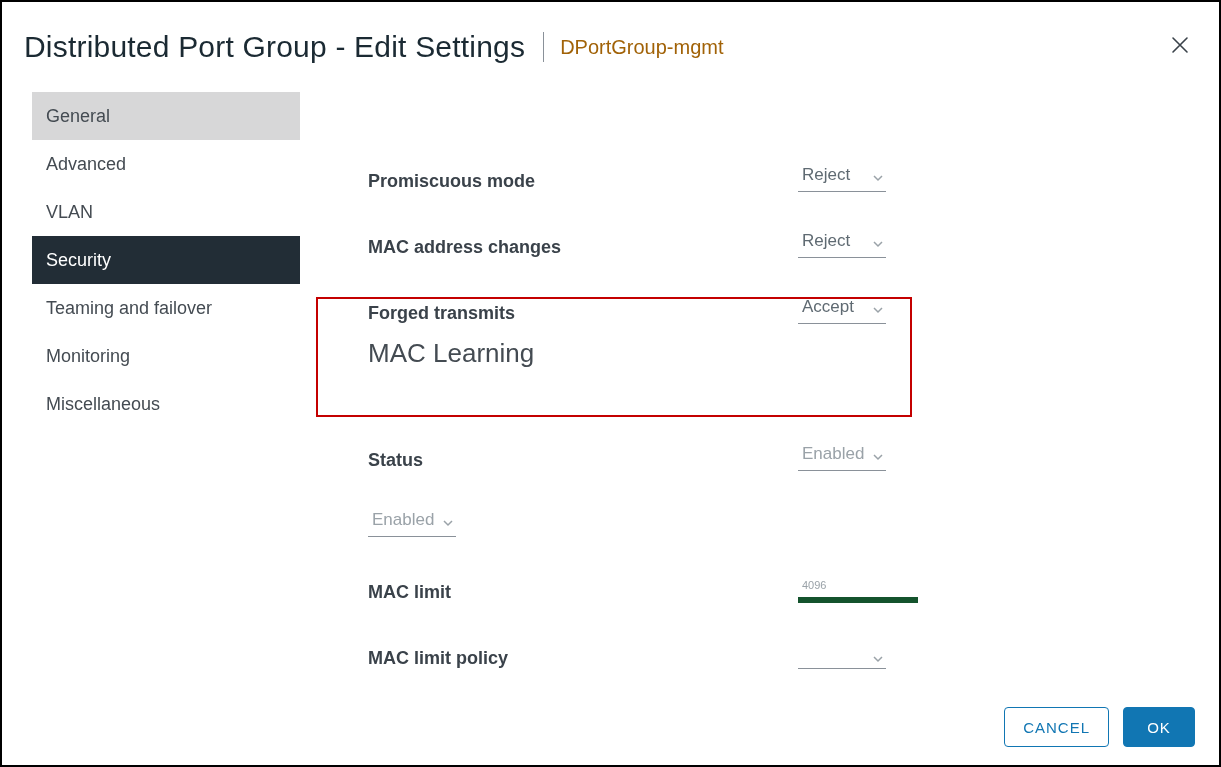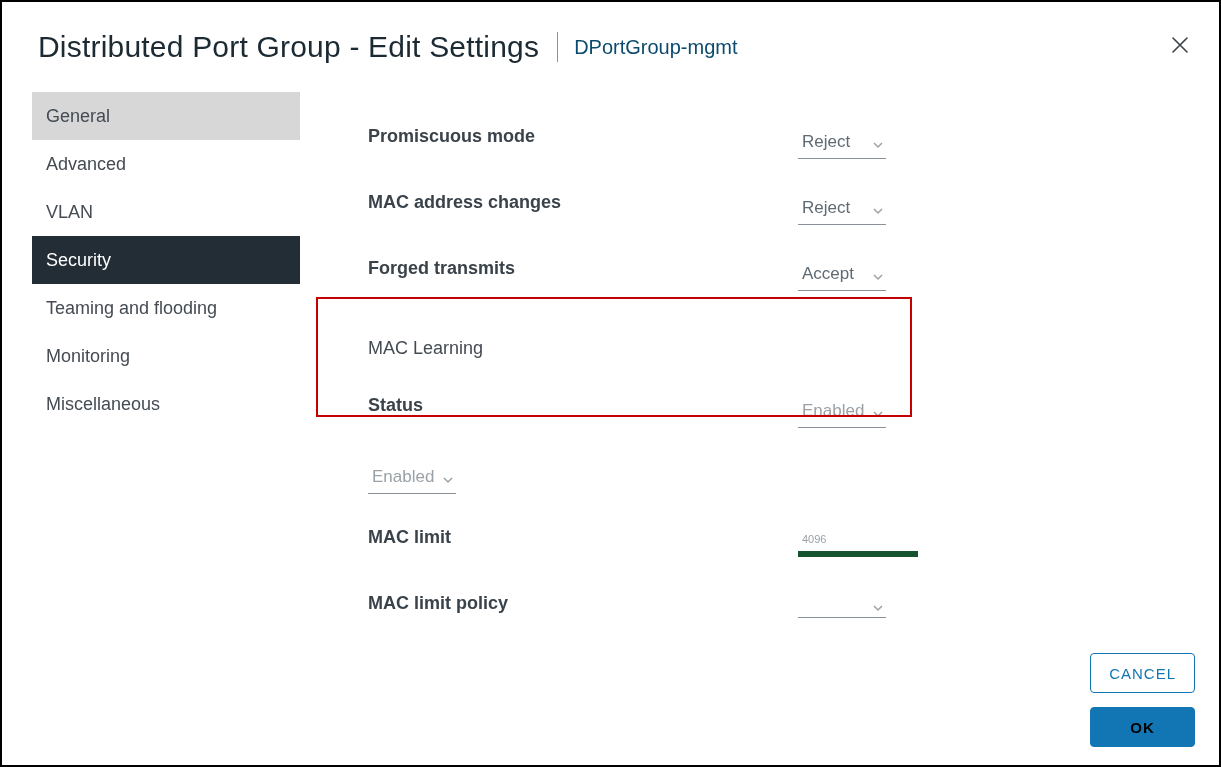--- a/index.html
+++ b/index.html
@@ -8,41 +8,41 @@
     position: relative;
     width: 1221px;
     height: 767px;
     border: 2px solid #000;
     background: #fff;
     overflow: hidden;
   }
   .header {
     display: flex;
     align-items: center;
-    padding: 28px 30px 20px 36px;
+    padding: 28px 30px 20px 22px;
     position: relative;
   }
   .header-title {
     font-size: 30px;
     font-weight: 300;
     color: #1b2a33;
     letter-spacing: 0.2px;
   }
   .header-sep {
     display: inline-block;
     width: 1px;
     height: 30px;
     background: #8a9199;
     margin: 0 16px 0 18px;
     vertical-align: middle;
   }
   .header-sub {
     font-size: 20px;
     font-weight: 400;
-    color: #0c4a6e;
+    color: #a16207;
   }
   .close-btn {
     position: absolute;
     right: 30px;
     top: 34px;
     width: 18px;
     height: 18px;
     cursor: pointer;
   }
   .close-btn svg { width: 18px; height: 18px; }
@@ -68,21 +68,21 @@
   .sidebar-item.hover { background: #d7d7d8; color: #444b52; }
   .sidebar-item.active { background: #222d36; color: #ffffff; }
   
   .content {
     flex: 1;
     padding: 42px 30px 0 66px;
     position: relative;
   }
   .row {
     display: flex;
-    align-items: flex-start;
+    align-items: flex-end;
     height: 66px;
   }
   .row .label {
     width: 430px;
     font-size: 18px;
     font-weight: 600;
     color: #3a424a;
   }
   .select {
     min-width: 88px;
@@ -103,42 +103,41 @@
     width: 120px;
     border: none;
     border-bottom: 6px solid #14532d;
     padding: 6px 4px;
     font-size: 11px;
     color: #9aa2a8;
     background: transparent;
     outline: none;
   }
   .section-title {
-    font-size: 18px;
+    font-size: 26px;
     font-weight: 400;
     color: #444b52;
     padding: 14px 0 36px 0;
   }
   .highlight-box {
     position: absolute;
     left: 14px;
     top: 213px;
     width: 596px;
     height: 120px;
     border: 2px solid #c40000;
     pointer-events: none;
   }
   
   .footer {
     position: absolute;
     bottom: 18px;
     right: 24px;
     display: flex;
     gap: 14px;
-    flex-direction: column;
   }
   .btn {
     height: 40px;
     min-width: 72px;
     padding: 0 18px;
     font-size: 15px;
     letter-spacing: 1px;
     border-radius: 4px;
     display: flex;
     align-items: center;
@@ -146,23 +145,22 @@
     cursor: pointer;
     font-weight: 500;
   }
   .btn-secondary {
     background: #fff;
     color: #1176b3;
     border: 1px solid #1176b3;
   }
   .btn-primary {
     background: #1176b3;
-    color: #000000;
+    color: #ffffff;
     border: 1px solid #1176b3;
-    font-weight: bold;
   }
 </style>
 </head>
 <body>
 
 <div class="frame">
 
   <div class="header">
     <span class="header-title">Distributed Port Group - Edit Settings</span>
     <span class="header-sep"></span>
@@ -185,21 +183,21 @@
       <div class="sidebar-item">
         <span>Advanced</span>
       </div>
       <div class="sidebar-item">
         <span>VLAN</span>
       </div>
       <div class="sidebar-item active">
         <span>Security</span>
       </div>
       <div class="sidebar-item">
-        <span>Teaming and flooding</span>
+        <span>Teaming and failover</span>
       </div>
       <div class="sidebar-item">
         <span>Monitoring</span>
       </div>
       <div class="sidebar-item">
         <span>Miscellaneous</span>
       </div>
     </div>
 
     <div class="content">

